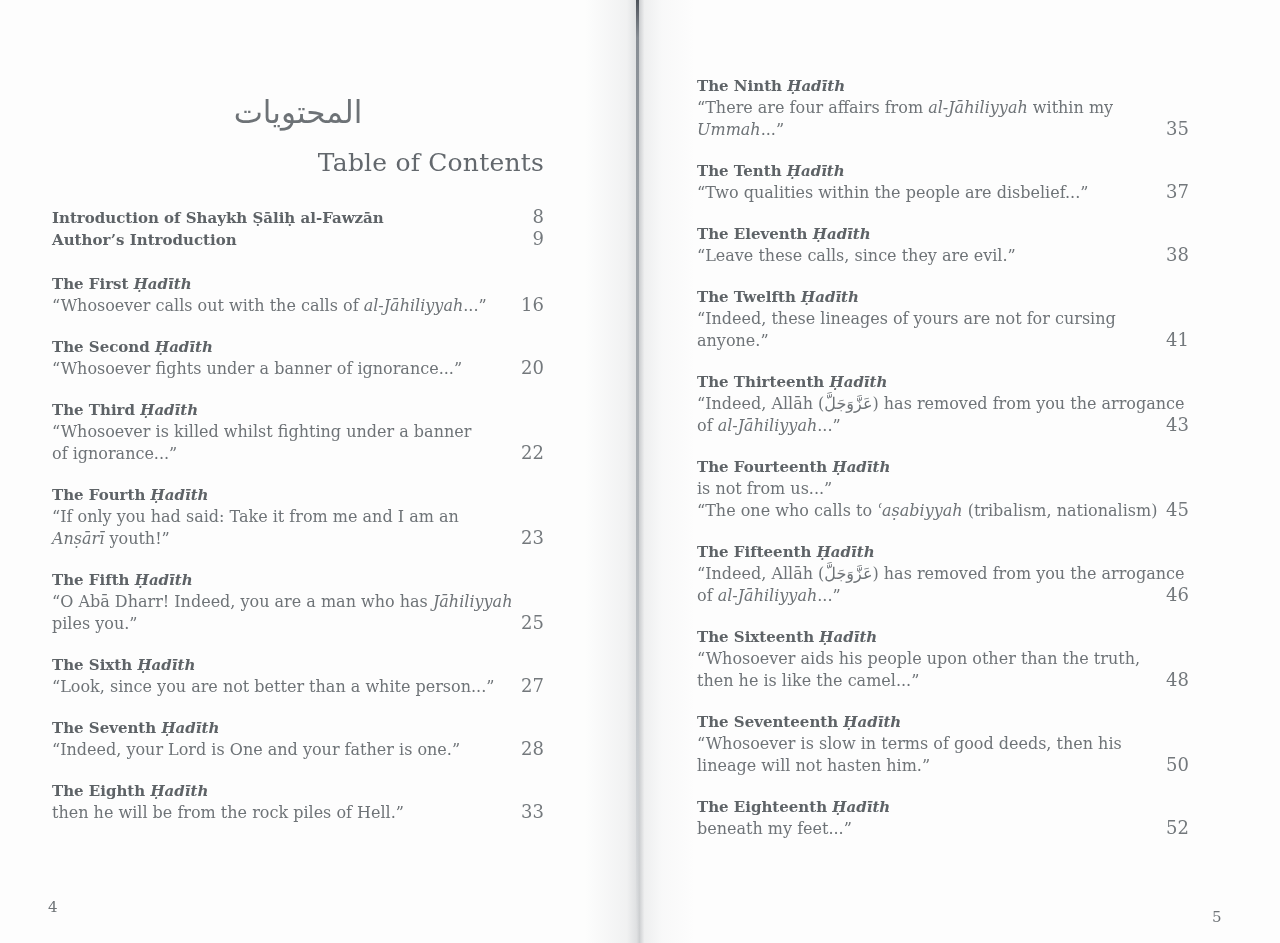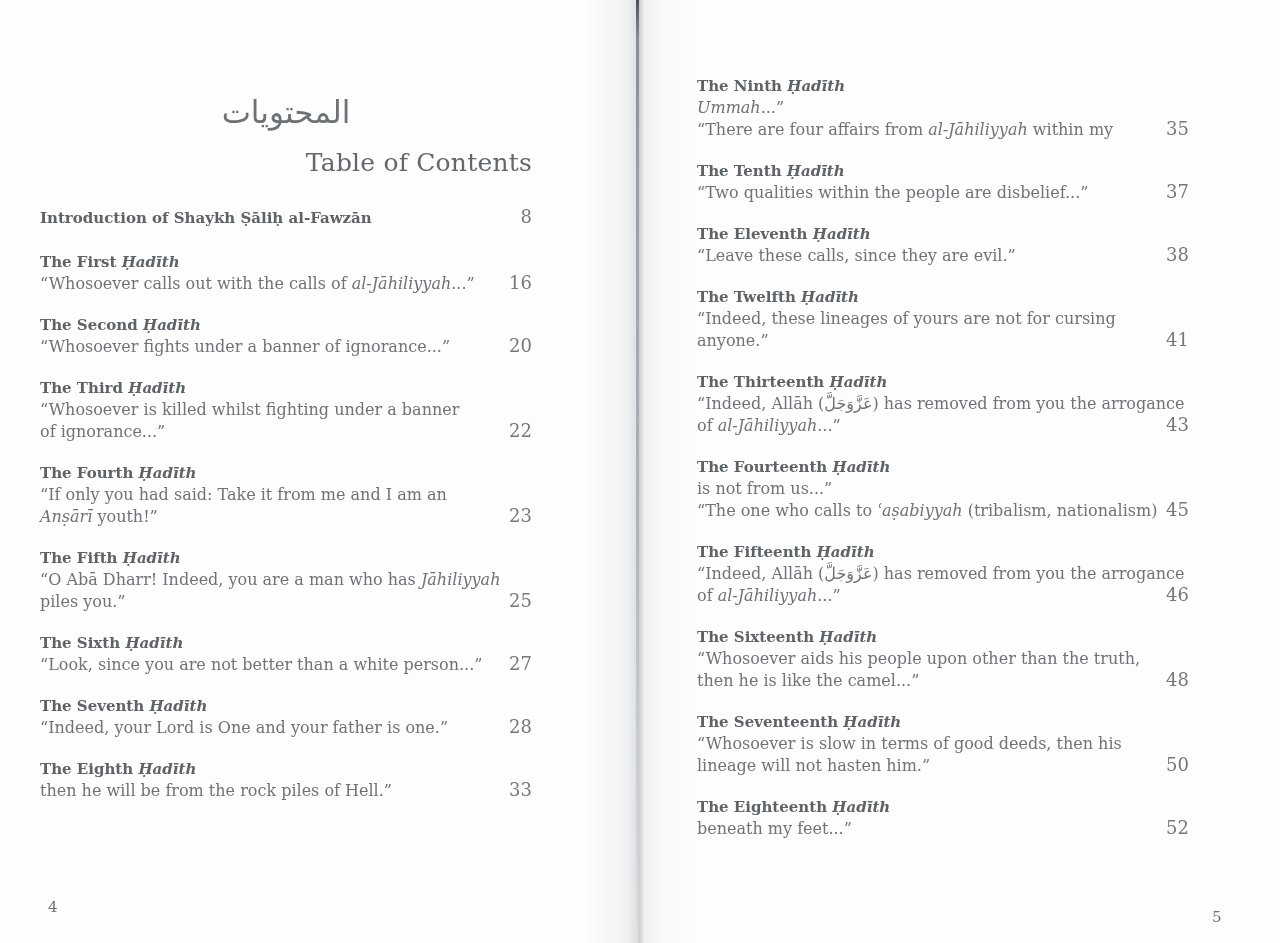--- a/index.html
+++ b/index.html
@@ -25,21 +25,21 @@
   }
   .gutter-line{
     position:absolute;top:0;left:636px;width:3px;height:943px;
     background:linear-gradient(to bottom,
       #4d525a 0%, #878d94 4%, #9aa0a6 20%,
       #aeb3b8 55%, #c9cdd1 80%, rgba(220,223,226,0) 99%);
     pointer-events:none;
   }
   
   .page{position:absolute;top:0;width:492px;color:#6b7074;}
-  .page-left{left:40px;}
+  .page-left{left:52px;}
   .page-right{left:697px;}
   
   .callig{
     margin-top:80px;
     text-align:center;
     font-size:31px;
     line-height:64px;
     color:#6d7276;
     font-family:"DejaVu Sans",sans-serif;
   }
@@ -93,20 +93,24 @@
 <div class="gutter-line"></div>
 
 <div class="page page-left">
   <div class="callig">المحتويات</div>
   <h1 class="toc-title">Table of Contents</h1>
   <div class="intro-group" id="intro-entries">
       <div class="entry intro">
         <div class="entry-title">Introduction of Shaykh Ṣāliḥ al-Fawzān</div>
         <span class="pg">8</span>
       </div>
+      <div class="entry intro">
+        <div class="entry-title">Author’s Introduction</div>
+        <span class="pg">9</span>
+      </div>
     </div>
   <div class="entries" id="left-entries">
       <div class="entry first">
         <div class="entry-title">The First <i>Ḥadīth</i></div>
         <div class="entry-line">“Whosoever calls out with the calls of <i>al-Jāhiliyyah</i>...”</div>
         <span class="pg">16</span>
       </div>
       <div class="entry">
         <div class="entry-title">The Second <i>Ḥadīth</i></div>
         <div class="entry-line">“Whosoever fights under a banner of ignorance...”</div>
@@ -145,22 +149,22 @@
         <div class="entry-line">then he will be from the rock piles of Hell.”</div>
         <span class="pg">33</span>
       </div>
     </div>
 </div>
 
 <div class="page page-right" style="padding-top:53px;">
   <div class="entries" id="right-entries">
       <div class="entry first">
         <div class="entry-title">The Ninth <i>Ḥadīth</i></div>
+        <div class="entry-line">“There are four affairs from <i>al-Jāhiliyyah</i> within my</div>
         <div class="entry-line"><i>Ummah</i>...”</div>
-        <div class="entry-line">“There are four affairs from <i>al-Jāhiliyyah</i> within my</div>
         <span class="pg">35</span>
       </div>
       <div class="entry">
         <div class="entry-title">The Tenth <i>Ḥadīth</i></div>
         <div class="entry-line">“Two qualities within the people are disbelief...”</div>
         <span class="pg">37</span>
       </div>
       <div class="entry">
         <div class="entry-title">The Eleventh <i>Ḥadīth</i></div>
         <div class="entry-line">“Leave these calls, since they are evil.”</div>

